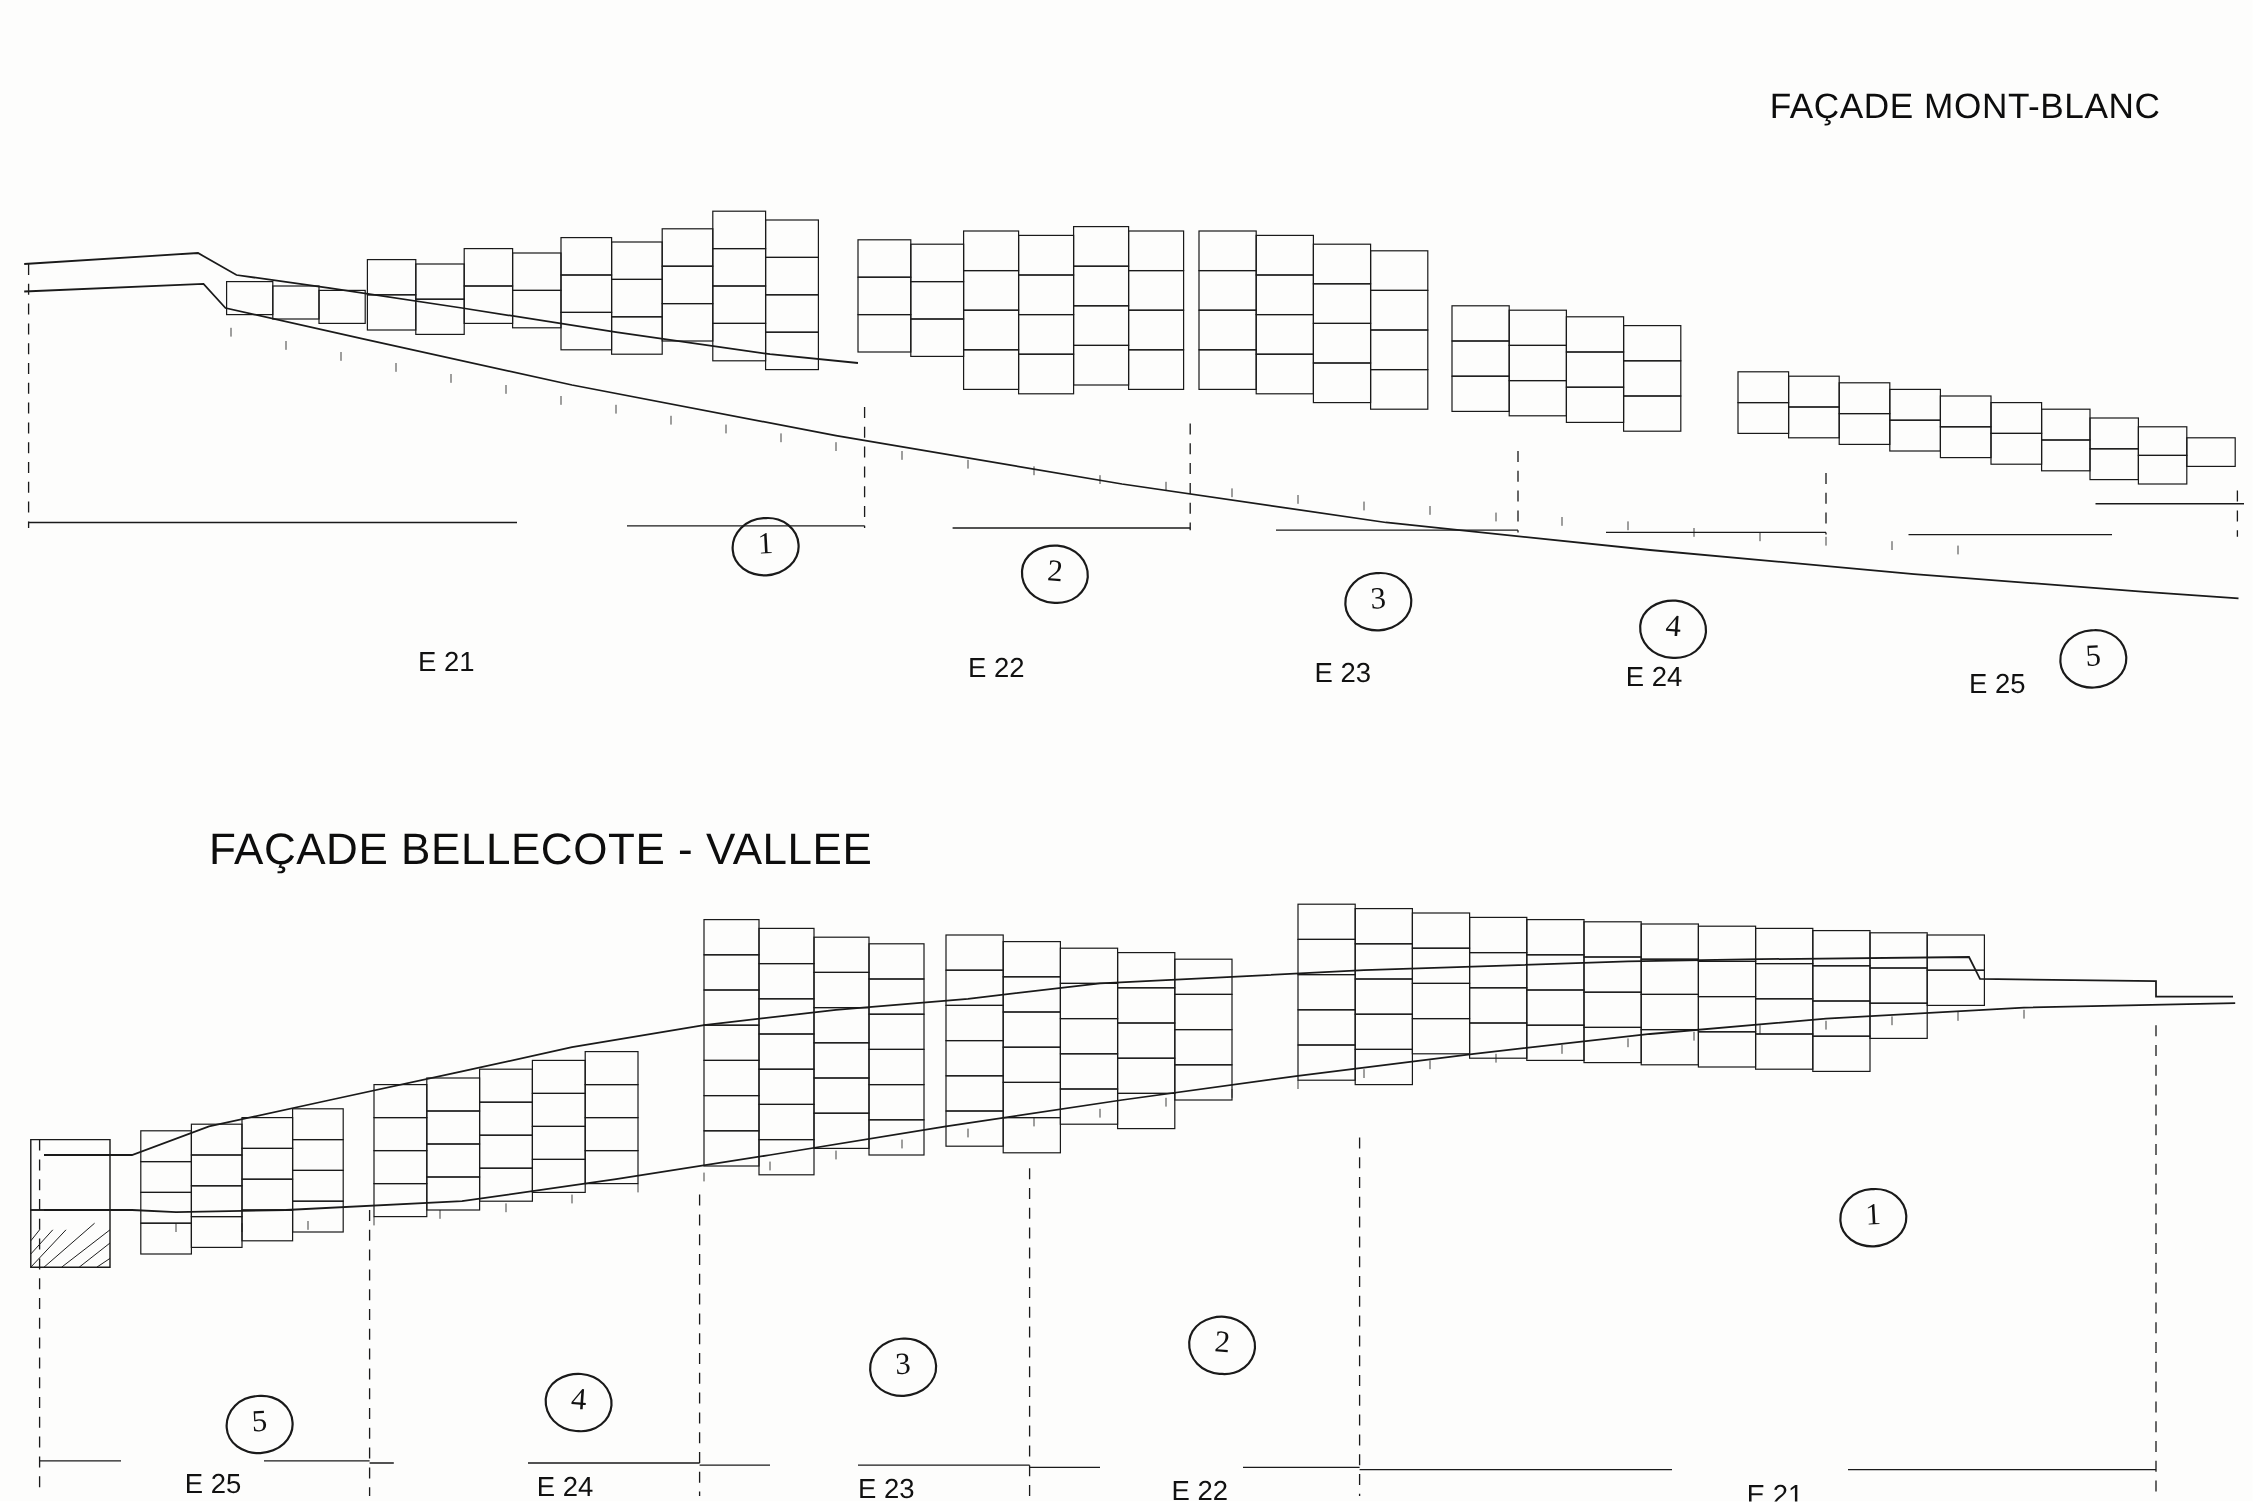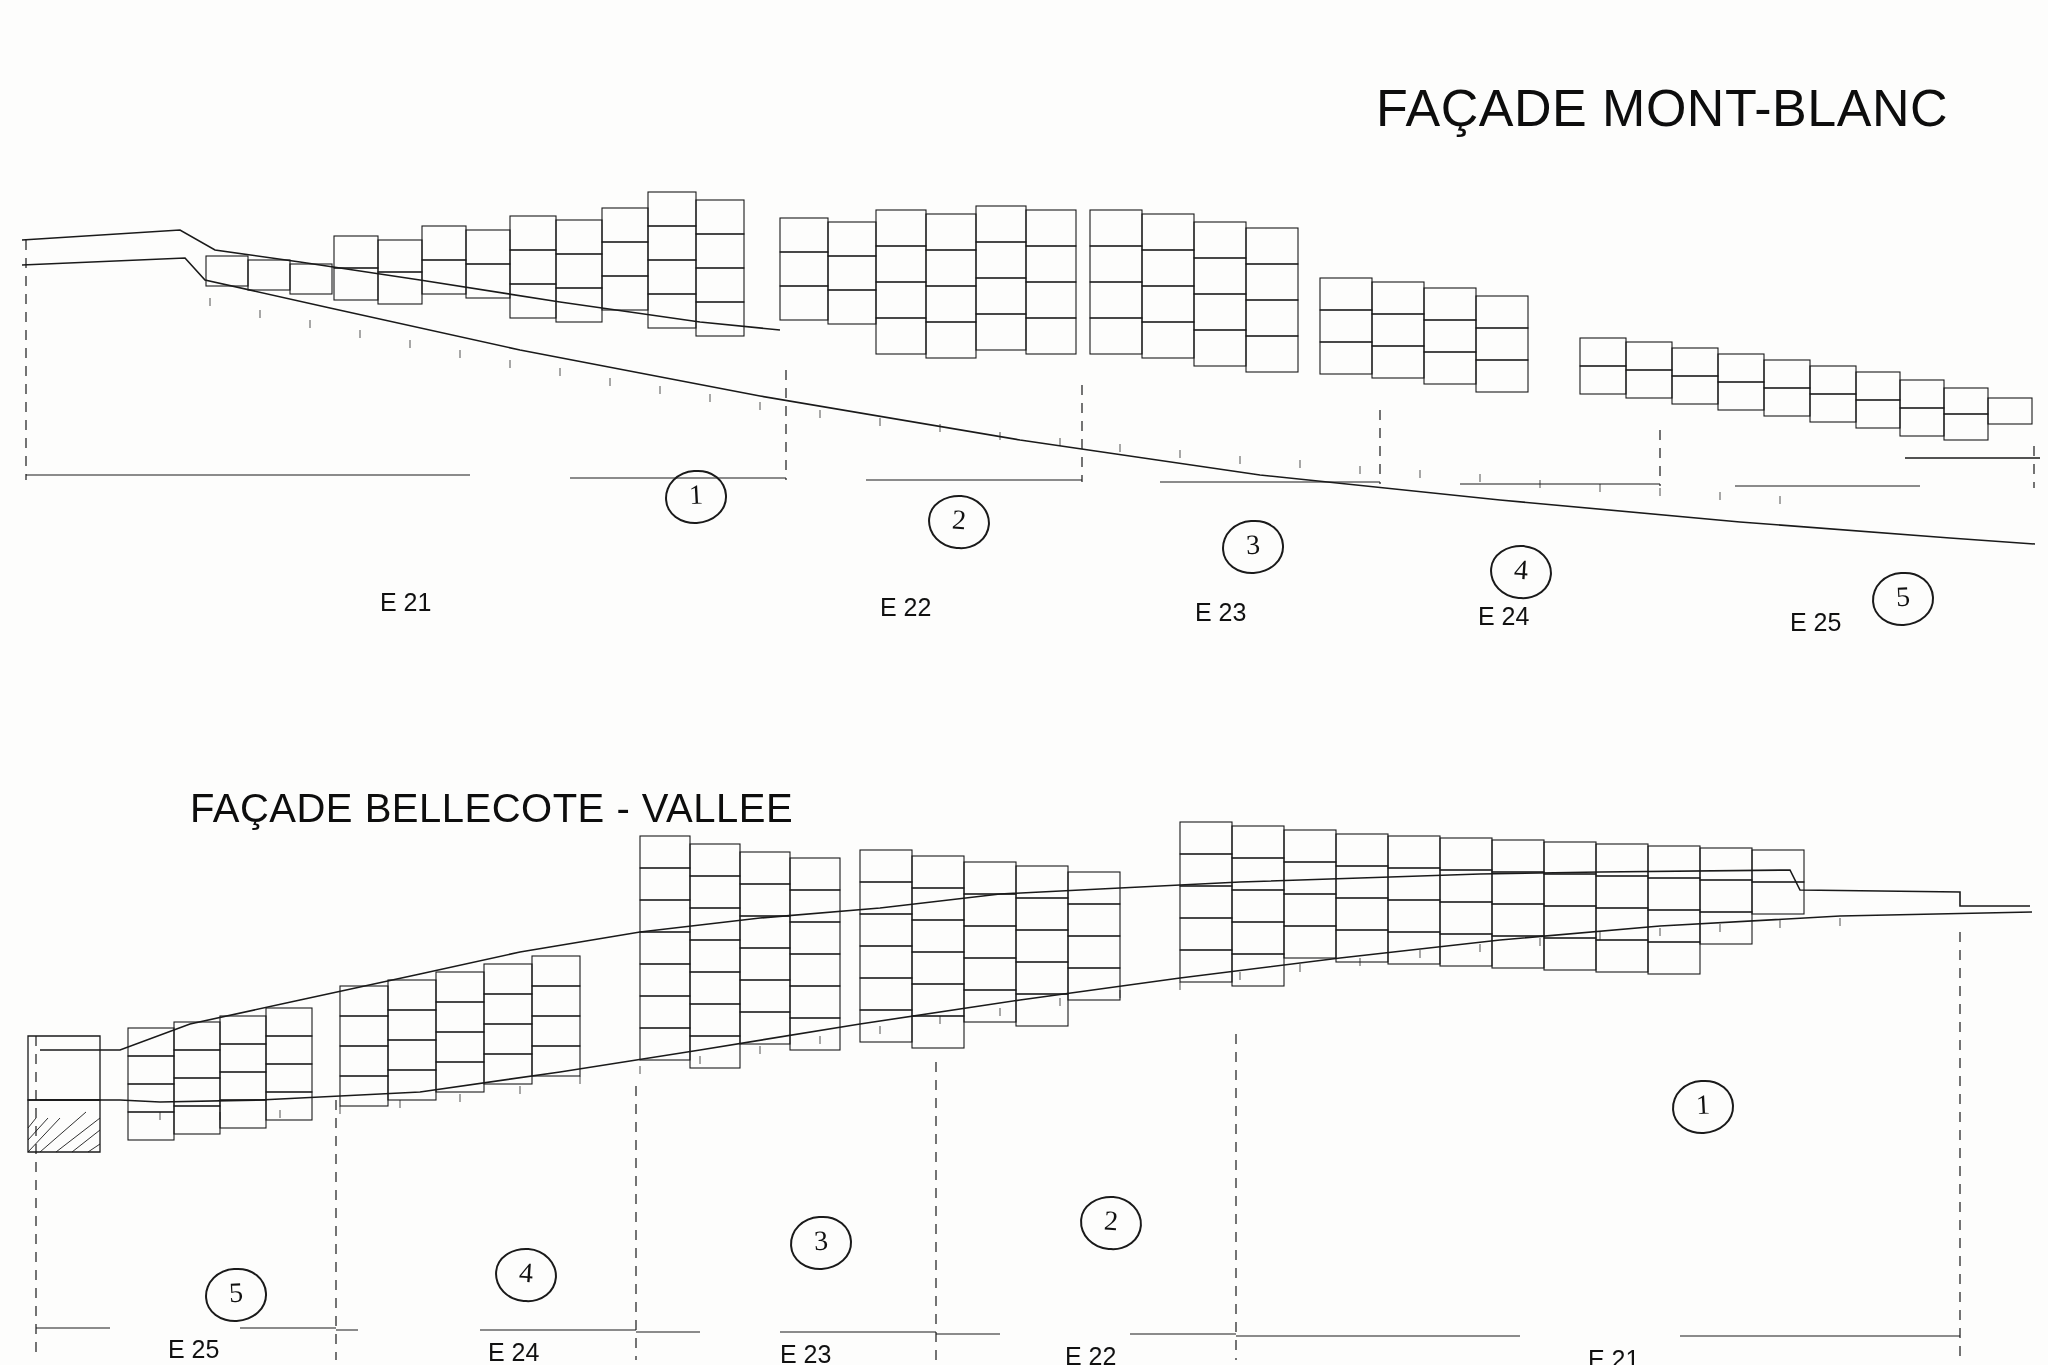--- a/index.html
+++ b/index.html
@@ -25,29 +25,28 @@
   
   .title {
     position: absolute;
     font-family: "Liberation Sans", sans-serif;
     font-weight: 400;
     letter-spacing: 0.5px;
     color: #0d0d0d;
     white-space: nowrap;
   }
   #title-mont-blanc {
-    right: 100px;
+    right: 84px;
     top: 78px;
-    font-size: 52px;
+    font-size: 32px;
   }
   #title-bellecote {
     left: 190px;
     top: 750px;
     font-size: 40px;
-    margin-top: 36px;
   }
 
   
   .elevation {
     position: absolute;
     left: 0;
     width: 2048px;
   }
   #elev-mont-blanc { top: 170px; height: 480px; }
   #elev-bellecote  { top: 800px; height: 560px; }

